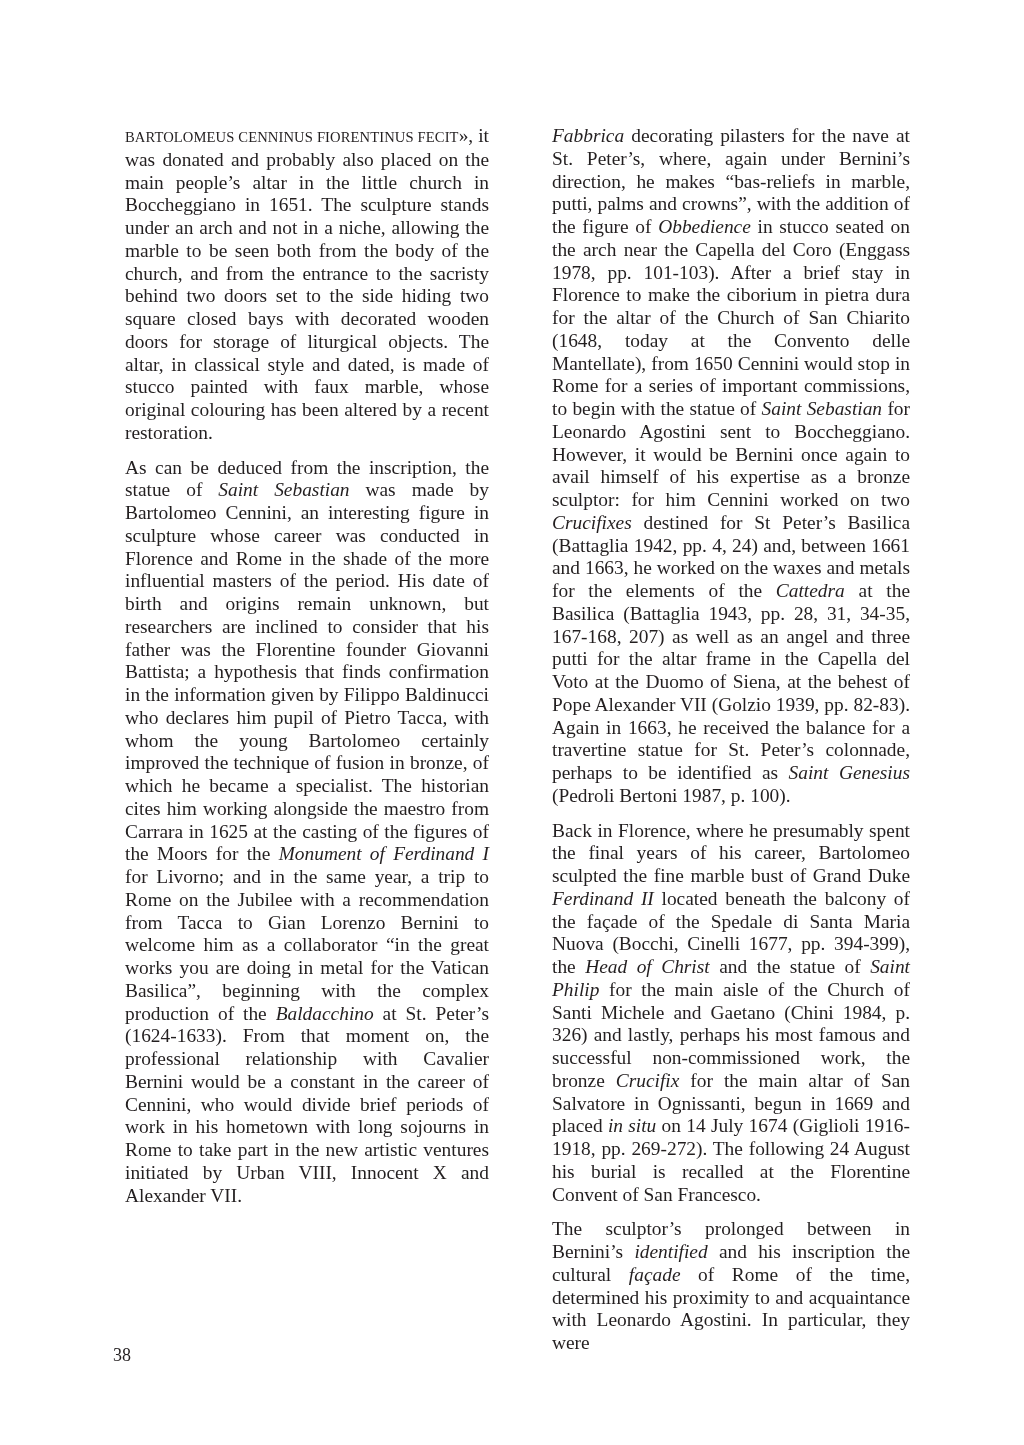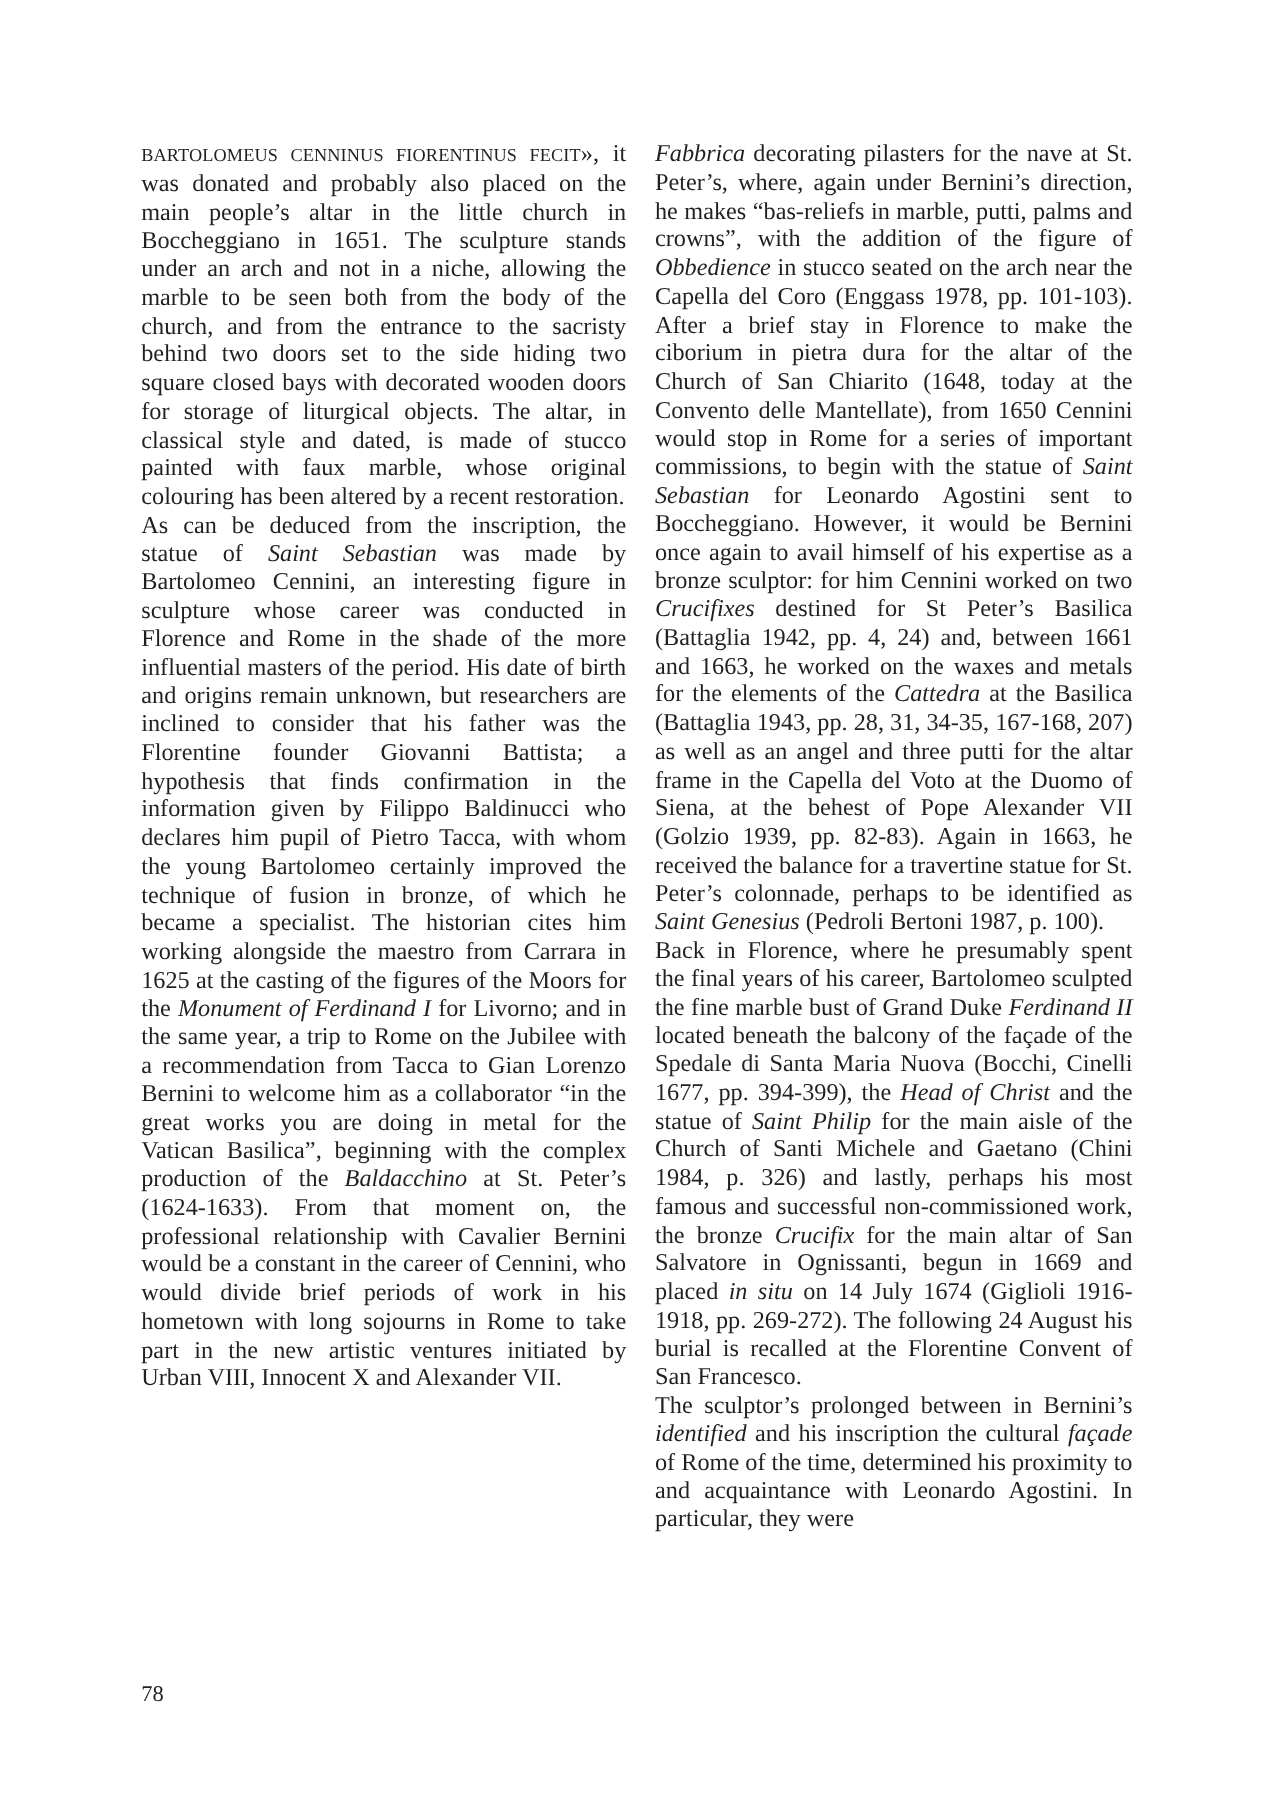--- a/index.html
+++ b/index.html
@@ -24,22 +24,22 @@
     .column {
       position: absolute;
       top: 113px;
       width: 388px;
       font-size: 19.4px;
       line-height: 22.75px;
       text-align: justify;
       hyphens: none;
     }
     .col-left { left: 113px; }
-    .col-right { left: 524px; width: 382px; }
-    .para { margin: 0; }
+    .col-right { left: 540px; width: 382px; }
+    .para { margin: 12px; }
     .para + .para { margin-top: 0; }
     .smallcaps {
       font-size: 14.6px;
       letter-spacing: 0.1px;
     }
     .page-number {
       position: absolute;
       left: 113px;
       top: 1344px;
       font-size: 18px;
@@ -56,15 +56,15 @@
       <p class="para"><span class="smallcaps">BARTOLOMEUS CENNINUS FIORENTINUS FECIT</span><span>», it was donated and probably also placed on the main people’s altar in the little church in Boccheggiano in 1651. The sculpture stands under an arch and not in a niche, allowing the marble to be seen both from the body of the church, and from the entrance to the sacristy behind two doors set to the side hiding two square closed bays with decorated wooden doors for storage of liturgical objects. The altar, in classical style and dated, is made of stucco painted with faux marble, whose original colouring has been altered by a recent restoration.</span></p>
       <p class="para"><span>As can be deduced from the inscription, the statue of </span><em>Saint Sebastian</em><span> was made by Bartolomeo Cennini, an interesting figure in sculpture whose career was conducted in Florence and Rome in the shade of the more influential masters of the period. His date of birth and origins remain unknown, but researchers are inclined to consider that his father was the Florentine founder Giovanni Battista; a hypothesis that finds confirmation in the information given by Filippo Baldinucci who declares him pupil of Pietro Tacca, with whom the young Bartolomeo certainly improved the technique of fusion in bronze, of which he became a specialist. The historian cites him working alongside the maestro from Carrara in 1625 at the casting of the figures of the Moors for the </span><em>Monument of Ferdinand I</em><span> for Livorno; and in the same year, a trip to Rome on the Jubilee with a recommendation from Tacca to Gian Lorenzo Bernini to welcome him as a collaborator “in the great works you are doing in metal for the Vatican Basilica”, beginning with the complex production of the </span><em>Baldacchino</em><span> at St. Peter’s (1624-1633). From that moment on, the professional relationship with Cavalier Bernini would be a constant in the career of Cennini, who would divide brief periods of work in his hometown with long sojourns in Rome to take part in the new artistic ventures initiated by Urban VIII, Innocent X and Alexander VII.</span></p>
     </div>
 
   <div class="column col-right">
       <p class="para"><em>Fabbrica</em><span> decorating pilasters for the nave at St. Peter’s, where, again under Bernini’s direction, he makes “bas-reliefs in marble, putti, palms and crowns”, with the addition of the figure of </span><em>Obbedience</em><span> in stucco seated on the arch near the Capella del Coro (Enggass 1978, pp. 101-103). After a brief stay in Florence to make the ciborium in pietra dura for the altar of the Church of San Chiarito (1648, today at the Convento delle Mantellate), from 1650 Cennini would stop in Rome for a series of important commissions, to begin with the statue of </span><em>Saint Sebastian</em><span> for Leonardo Agostini sent to Boccheggiano. However, it would be Bernini once again to avail himself of his expertise as a bronze sculptor: for him Cennini worked on two </span><em>Crucifixes</em><span> destined for St Peter’s Basilica (Battaglia 1942, pp. 4, 24) and, between 1661 and 1663, he worked on the waxes and metals for the elements of the </span><em>Cattedra</em><span> at the Basilica (Battaglia 1943, pp. 28, 31, 34-35, 167-168, 207) as well as an angel and three putti for the altar frame in the Capella del Voto at the Duomo of Siena, at the behest of Pope Alexander VII (Golzio 1939, pp. 82-83). Again in 1663, he received the balance for a travertine statue for St. Peter’s colonnade, perhaps to be identified as </span><em>Saint Genesius</em><span> (Pedroli Bertoni 1987, p. 100).</span></p>
       <p class="para"><span>Back in Florence, where he presumably spent the final years of his career, Bartolomeo sculpted the fine marble bust of Grand Duke </span><em>Ferdinand II</em><span> located beneath the balcony of the façade of the Spedale di Santa Maria Nuova (Bocchi, Cinelli 1677, pp. 394-399), the </span><em>Head of Christ</em><span> and the statue of </span><em>Saint Philip</em><span> for the main aisle of the Church of Santi Michele and Gaetano (Chini 1984, p. 326) and lastly, perhaps his most famous and successful non-commissioned work, the bronze </span><em>Crucifix</em><span> for the main altar of San Salvatore in Ognissanti, begun in 1669 and placed </span><em>in situ</em><span> on 14 July 1674 (Giglioli 1916-1918, pp. 269-272). The following 24 August his burial is recalled at the Florentine Convent of San Francesco.</span></p>
       <p class="para"><span>The sculptor’s prolonged between in Bernini’s </span><em>identified</em><span> and his inscription the cultural </span><em>façade</em><span> of Rome of the time, determined his proximity to and acquaintance with Leonardo Agostini. In particular, they were</span></p>
     </div>
 
-  <div class="page-number">78</div>
+  <div class="page-number">38</div>
 
 </div>
 
 </body></html>

